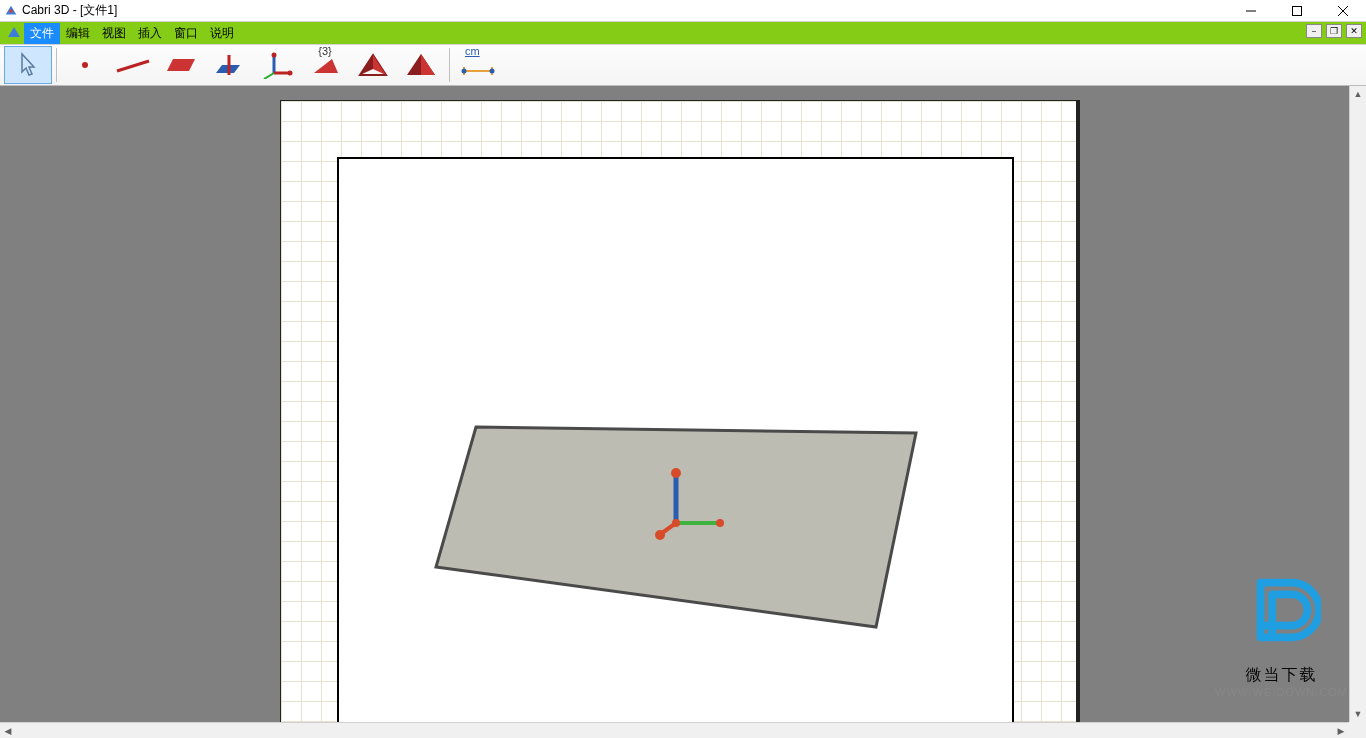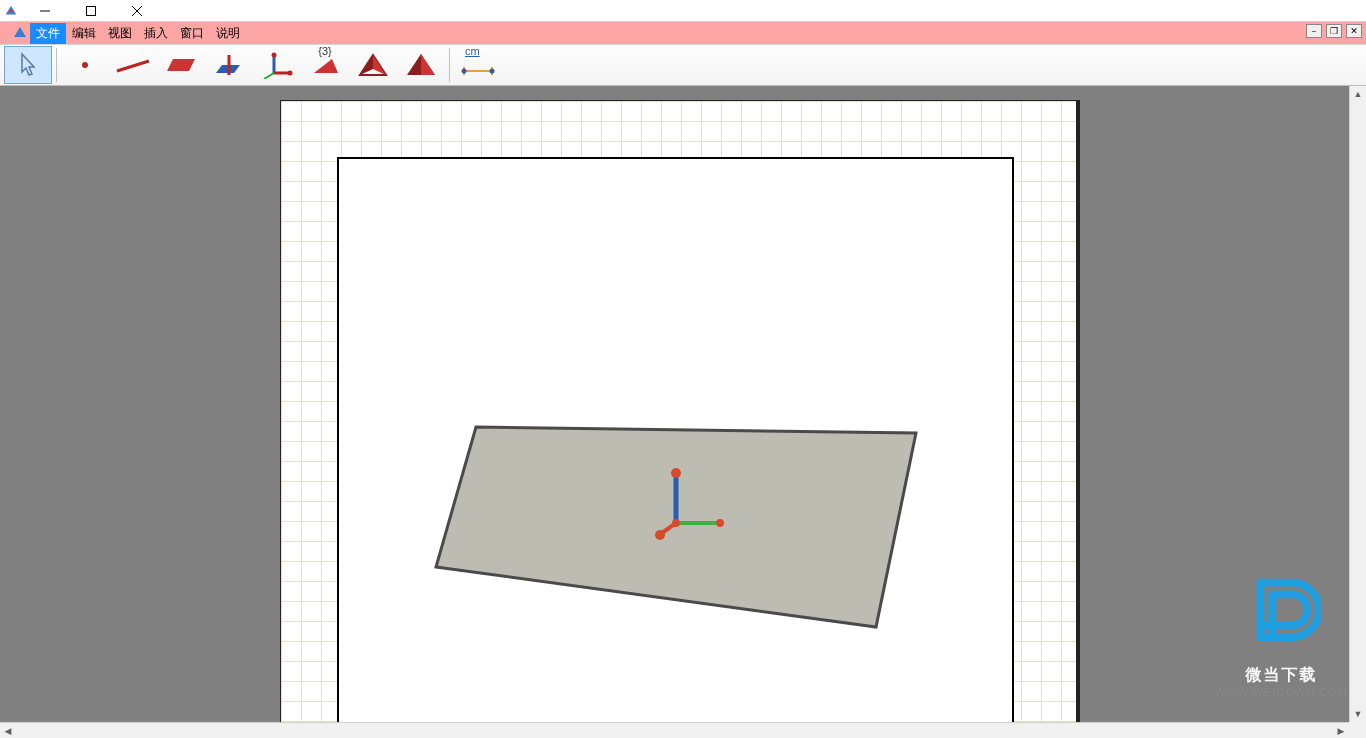--- a/index.html
+++ b/index.html
@@ -7,21 +7,21 @@
 
 
 .title-bar { height: 22px; background: #fff; display: flex; align-items: center; padding-left: 4px; border-bottom: 1px solid #d0d0d0; }
 .title-bar .app-icon { width: 14px; height: 14px; margin-right: 4px; }
 .title-bar .title-text { font-size: 12px; color: #000; flex: 1; }
 .title-bar .win-controls { display: flex; }
 .title-bar .win-btn { width: 46px; height: 22px; display: flex; align-items: center; justify-content: center; }
 .title-bar .win-btn svg { width: 10px; height: 10px; }
 
 
-.menu-bar { height: 22px; background: #fca5a5; display: flex; align-items: center; padding-left: 12px; position: relative; }
+.menu-bar { height: 22px; background: #84cc16; display: flex; align-items: center; padding-left: 6px; position: relative; }
 .menu-bar .menu-icon { width: 16px; height: 16px; margin-right: 2px; }
 .menu-bar .menu-item { font-size: 12px; padding: 2px 6px; color: #000; }
 .menu-bar .menu-item.selected { background: #1a8cff; color: #fff; }
 .menu-bar .mdi-controls { position: absolute; right: 4px; top: 2px; display: flex; gap: 4px; }
 .menu-bar .mdi-btn { width: 16px; height: 14px; border: 1px solid #888; background: #f0f0f0; display: flex; align-items: center; justify-content: center; font-size: 9px; }
 
 
 .toolbar { height: 42px; background: linear-gradient(#fdfdfd, #f4f4f4); border-top: 1px solid #d4d4d4; border-bottom: 1px solid #bcbcbc; display: flex; align-items: center; padding: 2px 4px; gap: 0; }
 .tool-btn { width: 48px; height: 38px; display: flex; align-items: center; justify-content: center; border: 1px solid transparent; position: relative; }
 .tool-btn.selected { background: #cfe6ff; border: 1px solid #6aa9e6; }
@@ -40,39 +40,40 @@
 }
 .inner-frame { position: absolute; left: 56px; top: 56px; right: 62px; bottom: 0; background: #fff; border: 2px solid #000; }
 
 
 .plane-wrap { position: absolute; left: 50%; top: 58%; transform: translate(-50%, -50%); }
 .plane { width: 520px; height: 260px; }
 
 
 .watermark { position: absolute; right: 18px; bottom: 24px; text-align: center; opacity: 0.95; }
 .watermark .wm-logo { width: 78px; height: 78px; margin: 0 auto; }
-.watermark .wm-text1 { font-size: 16px; font-weight: bold; color: #ffffff; letter-spacing: 2px; margin-top: 16px; }
+.watermark .wm-text1 { font-size: 16px; font-weight: normal; color: #000000; letter-spacing: 2px; margin-top: 16px; }
 .watermark .wm-text2 { font-size: 11px; color: #888; letter-spacing: 1px; }
 
 
 .hscroll { position: absolute; left: 0; right: 17px; bottom: 0; height: 16px; background: #f0f0f0; border-top: 1px solid #d0d0d0; display: flex; align-items: center; justify-content: space-between; }
 .vscroll { position: absolute; right: 0; top: 86px; bottom: 16px; width: 17px; background: #f0f0f0; border-left: 1px solid #d0d0d0; display: flex; flex-direction: column; justify-content: space-between; align-items: center; }
 .sb-btn { width: 16px; height: 16px; display: flex; align-items: center; justify-content: center; color: #606060; font-size: 9px; }
 .sb-corner { position: absolute; right: 0; bottom: 0; width: 17px; height: 16px; background: #f0f0f0; }
 </style>
 </head>
 <body>
 
 <div class="title-bar">
   <span class="app-icon">
     <svg viewBox="0 0 16 16">
         <polygon points="8,2 14,12 2,12" fill="#3b7dd8"></polygon>
         <circle cx="8" cy="8" r="2" fill="#d93b3b"></circle>
       </svg>
   </span>
+  <span class="title-text">Cabri 3D - [文件1]</span>
   <div class="win-controls">
     <div class="win-btn">
         <svg viewBox="0 0 10 10">
           <line x1="0" y1="5" x2="10" y2="5" stroke="#000" stroke-width="1"></line>
         </svg>
       </div>
     <div class="win-btn">
         <svg viewBox="0 0 10 10">
           <rect x="0.5" y="0.5" width="9" height="9" fill="none" stroke="#000" stroke-width="1"></rect>
         </svg>

